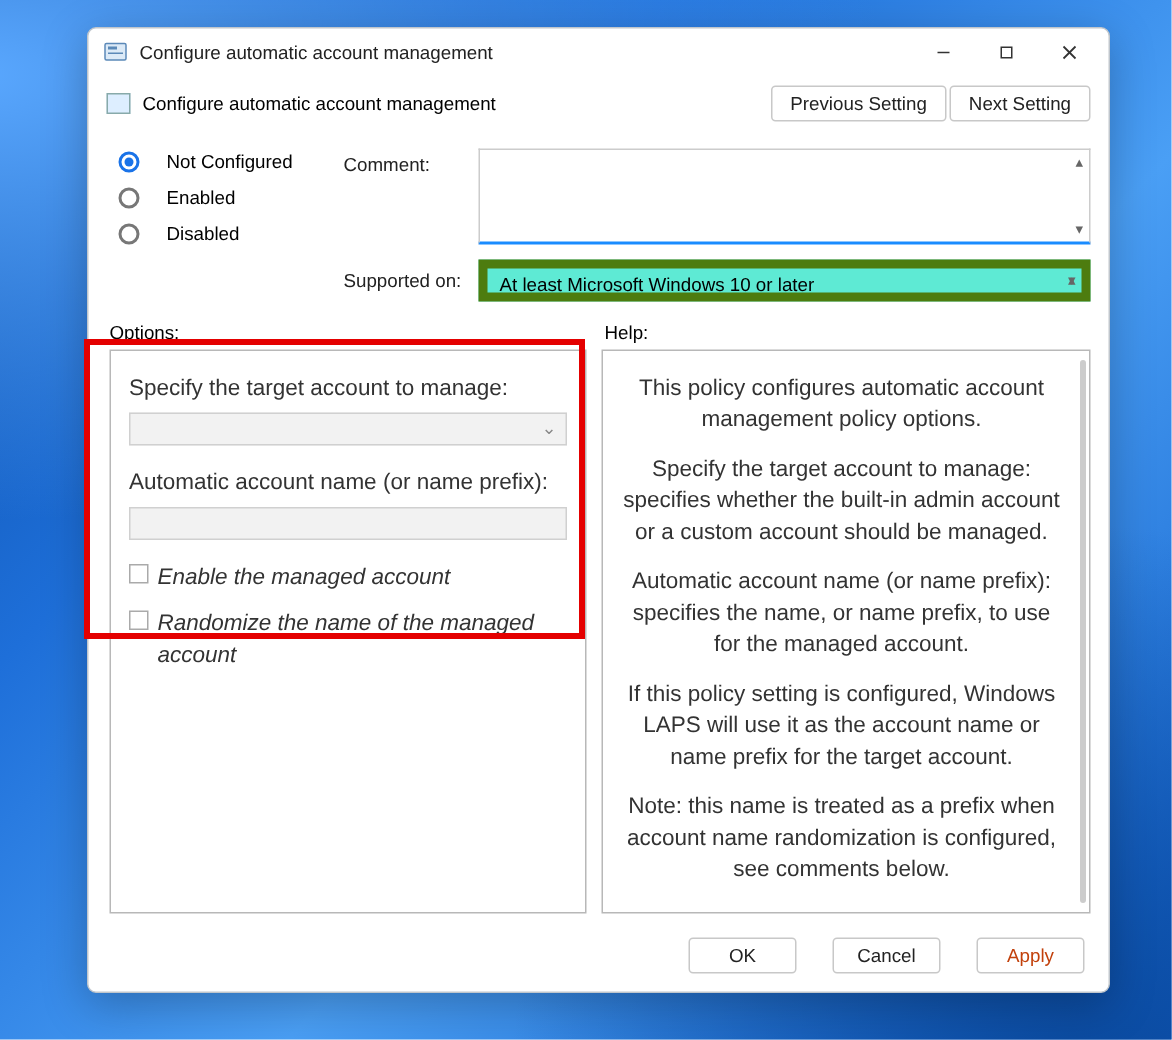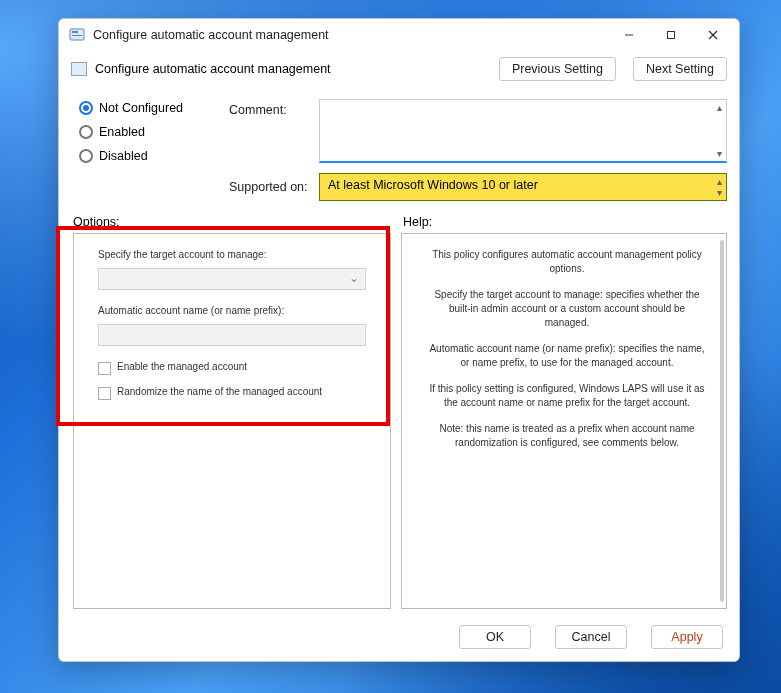--- a/index.html
+++ b/index.html
@@ -34,73 +34,73 @@
     .title-text { flex:1; font-size:12.5px; color:#222; }
     .win-controls { display:flex; gap:2px; }
     .win-btn { width:40px; height:28px; display:flex; align-items:center; justify-content:center; color:#333; border-radius:3px; }
 
     .subtitle {
       height: 36px; display:flex; align-items:center;
       padding: 0 12px; border-bottom: 0px solid #ddd;
     }
     .subtitle .sub-icon { width:16px; height:14px; margin-right:8px; border:1px solid #8aa; background:#def; }
     .subtitle .sub-text { flex:1; font-size:12.5px; }
-    .nav-btns { display:flex; gap:17px; margin-left:auto;justify-content:center; }
+    .nav-btns { display:flex; gap:2px; margin-left:auto;justify-content:center; }
     .btn {
       background:#fff; border:1px solid #c8c8c8; padding: 4px 12px;
       font-size:12.5px; border-radius:3px; color:#222;
     }
     .btn:disabled { color:#aaa; }
 
     .main-top {
       display:flex; padding: 6px 12px 0 20px; gap: 10px;
     }
     .radio-col { width: 140px; padding-top:8px; }
-    .radio-row { display:flex; align-items:center; gap:6px; margin-bottom:10px; }
+    .radio-row { display:flex; align-items:center; gap:18px; margin-bottom:10px; }
     .radio { width:14px; height:14px; border-radius:50%; border:2px solid #1a73e8; position:relative; }
     .radio.off { border-color:#777; }
     .radio .dot { position:absolute; inset:2px; border-radius:50%; background:#1a73e8; }
 
     .label-col { width:80px; padding-top:10px; font-size:12.5px; color:#222; }
     .label-col .row2 { margin-top:63px; }
     .field-col { flex:1; padding-top:6px; }
     .textarea {
       width:100%; height:64px; border:1px solid #ccc; border-bottom:2px solid #1a8cff;
       background:#fff; position:relative;
     }
     .scroll-tri { position:absolute; right:4px; font-size:10px; color:#666; }
     .supported-box {
-      width:100%; height:28px; border:1px solid #4d7c0f; background:#fde047;
+      width:100%; height:28px; border:6px solid #4d7c0f; background:#5eead4;
       font-size:12.5px; padding:4px 8px; margin-top:10px; position:relative;
     }
 
     .section-labels {
       display:flex; padding: 14px 12px 4px 14px;
       font-size:12.5px;
     }
     .section-labels .opt-lbl { width: 330px; }
     .section-labels .help-lbl { flex:1; }
 
     .panels {
       display:flex; gap:10px; padding: 0 12px 12px 14px; flex:1; min-height:0;
     }
     .panel {
-      border:1px solid #b8b8b8; background:#fff; padding:14px 24px;
-      font-size:10px; color:#333; line-height:1.4;
+      border:1px solid #b8b8b8; background:#fff; padding:14px 12px;
+      font-size:15px; color:#333; line-height:1.4;
     }
     .panel.options { width: 318px; position:relative; }
     .highlight-box {
       position:absolute; border:4px solid #e40000;
       left:-18px; top:-8px; width:334px; height:200px; pointer-events:none;
     }
     .opt-label { margin-bottom:6px; }
     .combo { width:100%; height:22px; border:1px solid #d0d0d0; background:#f2f2f2; margin-bottom:14px; position:relative; }
     .combo::after { content:"⌄"; position:absolute; right:6px; top:1px; color:#888; font-size:12px; }
     .input-text { width:100%; height:22px; border:1px solid #d0d0d0; background:#f2f2f2; margin-bottom:14px; }
-    .chk-row { display:flex; align-items:flex-start; gap:6px; margin-bottom:10px; }
+    .chk-row { display:flex; align-items:flex-start; gap:6px; margin-bottom:10px;font-style:italic; }
     .chk { width:13px; height:13px; border:1px solid #aaa; background:#fff; flex-shrink:0; margin-top:2px; }
 
     .panel.help { flex:1; overflow:hidden; position:relative; padding-right:18px;text-align:center; }
     .help p { margin-bottom:12px; }
     .vscroll { position:absolute; right:2px; top:6px; bottom:6px; width:4px; background:#ccc; border-radius:2px; }
 
     .footer {
       height:40px; display:flex; justify-content:flex-end; align-items:center;
       gap:24px; padding: 0 16px 8px 0;
     }

